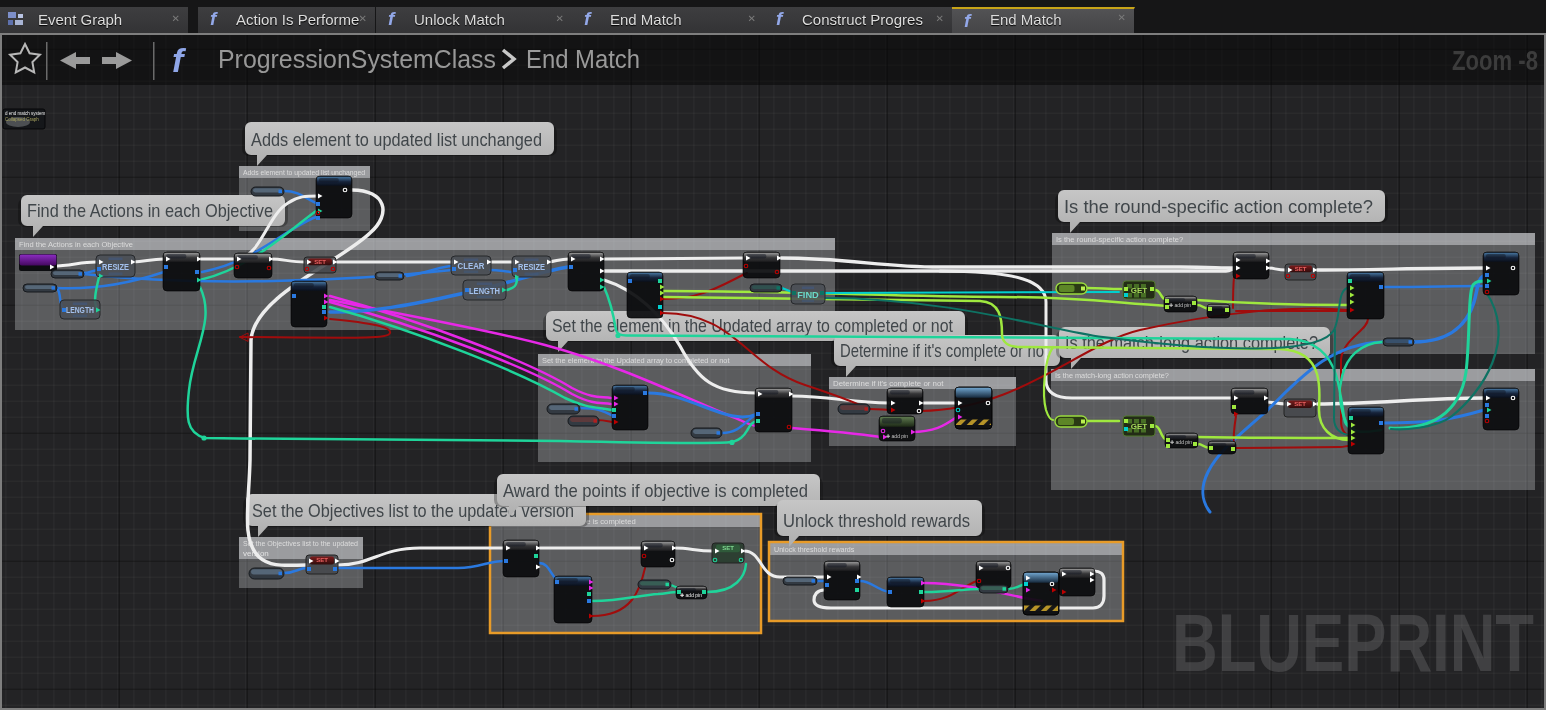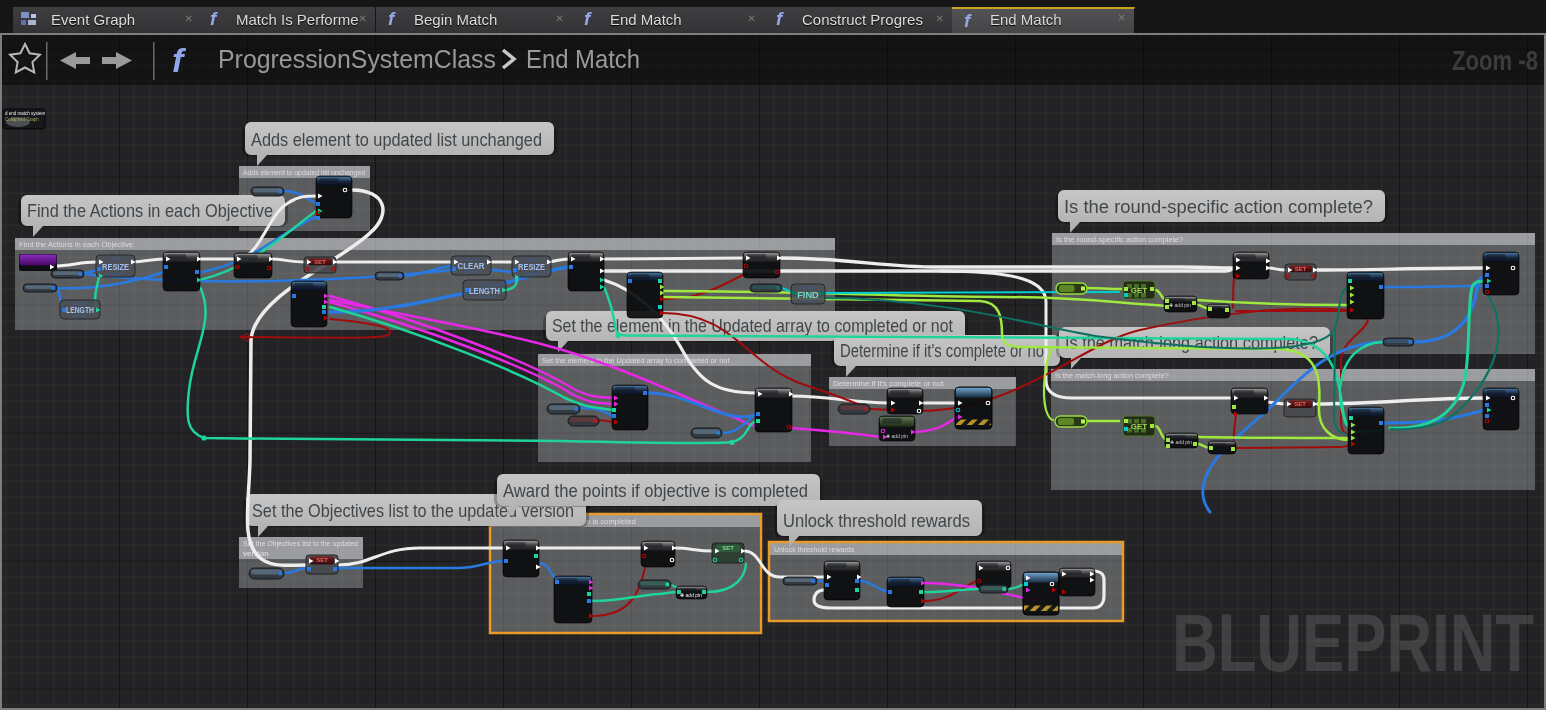--- a/index.html
+++ b/index.html
@@ -14,42 +14,42 @@
  linear-gradient(to bottom, rgba(0,0,0,0.55) 1px, transparent 1px),
  linear-gradient(to right, rgba(255,255,255,0.045) 1px, transparent 1px),
  linear-gradient(to bottom, rgba(255,255,255,0.045) 1px, transparent 1px);
 background-size:128px 128px,128px 128px,16px 16px,16px 16px;
 background-position:116.6px 13.7px,116.6px 13.7px,3.4px 13.7px,3.4px 13.7px;}
 #crumb{position:absolute;left:0px;top:0px;width:1542px;height:50px;background:rgba(8,8,8,0.55);}
 #wm{position:absolute;right:2px;bottom:29px;}
 svg text{font-family:"Liberation Sans",sans-serif;}
 </style></head><body>
 <div id="tabs">
-<div class="tab" style="left:13px;width:188px">
+<div class="tab" style="left:0;width:188px">
       <svg width="22" height="20" viewBox="0 0 22 20" style="position:absolute;left:7px;top:3px">
         <rect x="1" y="2" width="8" height="6" fill="#7d8fc9"></rect>
         <rect x="11" y="4" width="5" height="4" fill="#b9c4e4"></rect>
         <rect x="1" y="10" width="5" height="5" fill="#5e71ad"></rect>
         <rect x="8" y="10" width="8" height="5" fill="#a8b4d4"></rect>
       </svg>
       <span class="lbl">Event Graph</span>
       <span class="x">✕</span>
     </div>
 <div class="tab" style="left:198px;width:177px">
       <svg width="20" height="22" viewBox="0 0 20 22" style="position:absolute;left:9px;top:1px">
         <text x="3" y="17" font-size="19" font-style="italic" font-weight="bold" font-family="Liberation Serif,serif" fill="#93a8e8">f</text>
       </svg>
-      <span class="lbl">Match Is Performe</span>
+      <span class="lbl">Action Is Performe</span>
       <span class="x">✕</span>
     </div>
 <div class="tab" style="left:376px;width:196px">
       <svg width="20" height="22" viewBox="0 0 20 22" style="position:absolute;left:9px;top:1px">
         <text x="3" y="17" font-size="19" font-style="italic" font-weight="bold" font-family="Liberation Serif,serif" fill="#93a8e8">f</text>
       </svg>
-      <span class="lbl">Begin Match</span>
+      <span class="lbl">Unlock Match</span>
       <span class="x">✕</span>
     </div>
 <div class="tab" style="left:572px;width:192px">
       <svg width="20" height="22" viewBox="0 0 20 22" style="position:absolute;left:9px;top:1px">
         <text x="3" y="17" font-size="19" font-style="italic" font-weight="bold" font-family="Liberation Serif,serif" fill="#93a8e8">f</text>
       </svg>
       <span class="lbl">End Match</span>
       <span class="x">✕</span>
     </div>
 <div class="tab" style="left:764px;width:188px">

